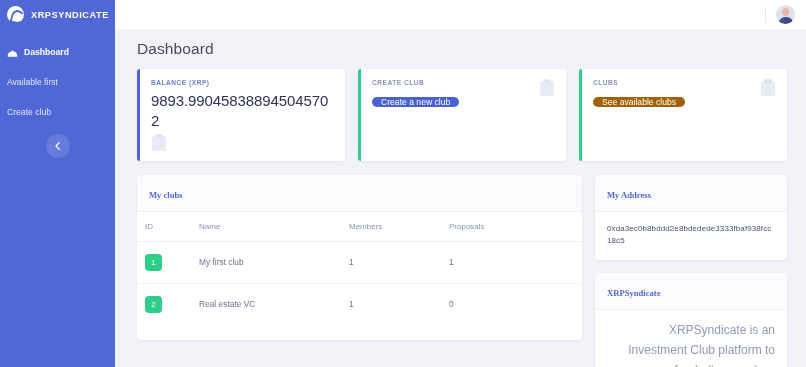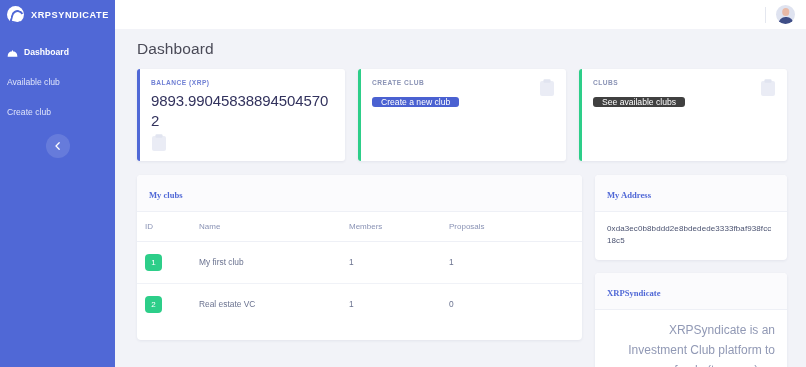--- a/index.html
+++ b/index.html
@@ -130,24 +130,24 @@
   .stat-label.blue { color: #6f7fd4; }
   .stat-value {
     font-size: 15px; color: #32325d; line-height: 1.32;
     word-break: break-all; letter-spacing: -.1px;
   }
   .stat-btn {
     display: inline-block;
     background: #4a61d1; color: #fff;
     font-size: 8.6px;
     padding: 0 9px;
-    border-radius: 3px; border: none;
+    border-radius: 9px; border: none;
     cursor: pointer; white-space: nowrap;
   }
-  .stat-btn.grey { background: #404040; }
+  .stat-btn.grey { background: #a16207; }
   .clip-icon { flex: 0 0 16px; opacity: .55; }
   .clip-icon svg { display: block; width: 16px; height: 18px; }
   .stat-card.balance { flex-direction: column; }
   .stat-card.balance .clip-icon { margin-top: 3px; }
 
   
   .lower { display: flex; gap: 13px; align-items: flex-start; }
   .panel {
     background: #ffffff;
     border-radius: 4px;
@@ -211,21 +211,21 @@
       <div class="nav-item active">
         <span class="nav-icon">
           <svg viewBox="0 0 16 16" fill="#ffffff">
               <path d="M1 13a7 7 0 1 1 14 0v1H1v-1zm7-8.2a.9.9 0 0 1 .9.9v.6a.9.9 0 0 1-1.8 0v-.6a.9.9 0 0 1 .9-.9zM4 9.4l2.6 1.5-.9 1.5L3.1 11 4 9.4zm8.9 0l.9 1.6-2.6 1.4-.9-1.5L12.9 9.4z"></path>
             </svg>
         </span>
         <span class="nav-label">Dashboard</span>
       </div>
 
       <div class="nav-item">
-        <span class="nav-label">Available club</span>
+        <span class="nav-label">Available first</span>
       </div>
 
       <div class="nav-item">
         <span class="nav-label">Create club</span>
       </div>
     </nav>
 
     <div class="collapse-wrap">
       <div class="collapse-btn">
         <svg viewBox="0 0 10 10">

